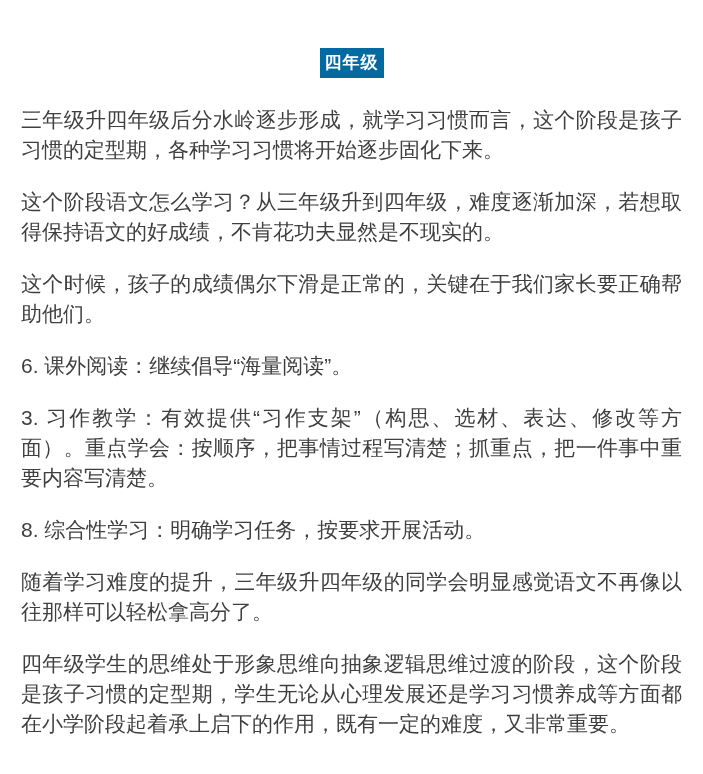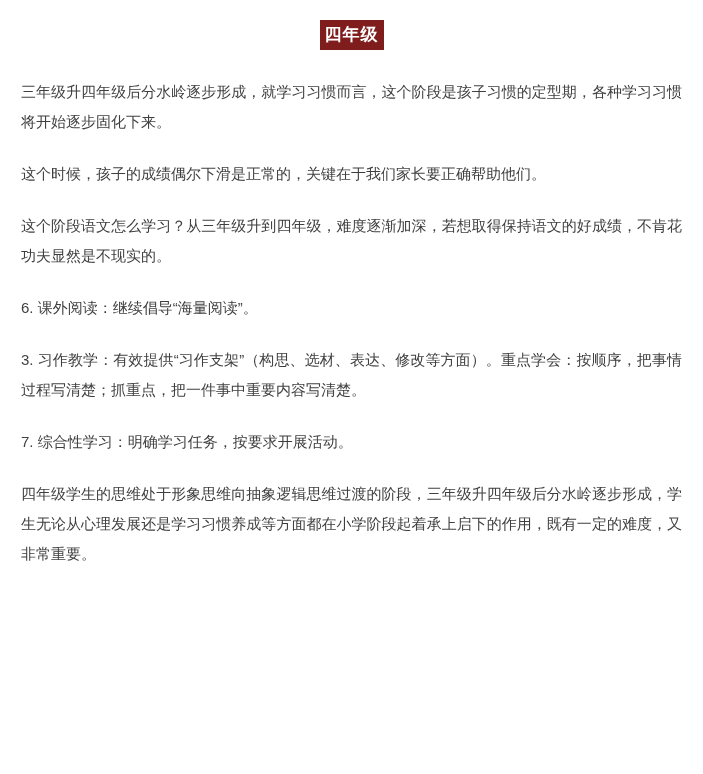--- a/index.html
+++ b/index.html
@@ -26,49 +26,50 @@
     display: inline-block;
     background: #c40e35;
     color: #ffffff;
     font-size: 17px;
     font-weight: bold;
     line-height: 30px;
     padding: 0 5px;
     letter-spacing: 1px;
   }
   .para {
-    font-size: 15px;
+    font-size: 21px;
     line-height: 30px;
     margin: 0 0 22px 0;
     text-align: justify;
     word-break: break-all;
     color: #3f3f3f;
   }
   .para:last-child {
     margin-bottom: 0;
   }
 </style>
 </head>
 <body style="background: rgb(255, 255, 255); color: rgb(63, 63, 63);">
 
 <div class="article">
   <div class="badge-row">
-    <span class="grade-badge" style="background: #7f1d1d; color: rgb(255, 255, 255);">四年级</span>
+    <span class="grade-badge" style="background: #0369a1; color: rgb(255, 255, 255); margin-top: 28px;">四年级</span>
   </div>
   <div id="para-list">
   <p class="para">三年级升四年级后分水岭逐步形成，就学习习惯而言，这个阶段是孩子习惯的定型期，各种学习习惯将开始逐步固化下来。</p>
 
+  <p class="para">这个阶段语文怎么学习？从三年级升到四年级，难度逐渐加深，若想取得保持语文的好成绩，不肯花功夫显然是不现实的。</p>
+
   <p class="para">这个时候，孩子的成绩偶尔下滑是正常的，关键在于我们家长要正确帮助他们。</p>
-
-  <p class="para">这个阶段语文怎么学习？从三年级升到四年级，难度逐渐加深，若想取得保持语文的好成绩，不肯花功夫显然是不现实的。</p>
 
   <p class="para">6. 课外阅读：继续倡导“海量阅读”。</p>
 
 
   <p class="para">3. 习作教学：有效提供“习作支架”（构思、选材、表达、修改等方面）。重点学会：按顺序，把事情过程写清楚；抓重点，把一件事中重要内容写清楚。</p>
 
 
-  <p class="para">7. 综合性学习：明确学习任务，按要求开展活动。</p>
+  <p class="para">8. 综合性学习：明确学习任务，按要求开展活动。</p>
 
+  <p class="para">随着学习难度的提升，三年级升四年级的同学会明显感觉语文不再像以往那样可以轻松拿高分了。</p>
 
-  <p class="para">四年级学生的思维处于形象思维向抽象逻辑思维过渡的阶段，三年级升四年级后分水岭逐步形成，学生无论从心理发展还是学习习惯养成等方面都在小学阶段起着承上启下的作用，既有一定的难度，又非常重要。</p>
+  <p class="para">四年级学生的思维处于形象思维向抽象逻辑思维过渡的阶段，这个阶段是孩子习惯的定型期，学生无论从心理发展还是学习习惯养成等方面都在小学阶段起着承上启下的作用，既有一定的难度，又非常重要。</p>
 </div>
 </div>
 
 </body></html>

